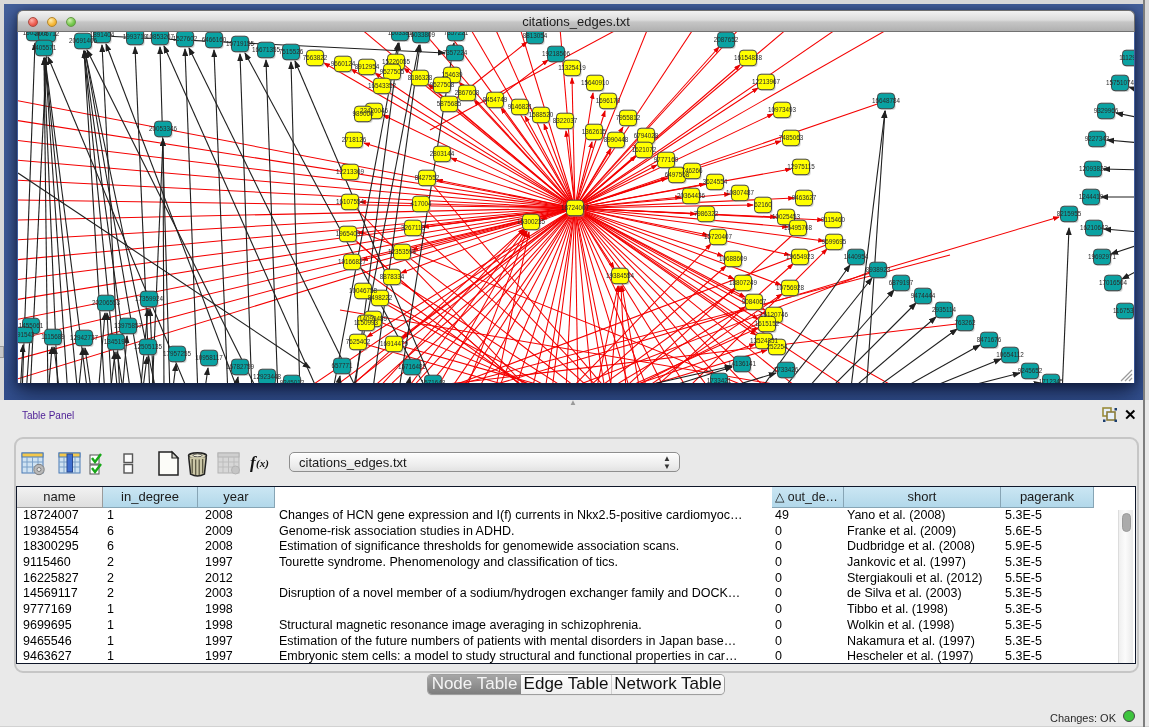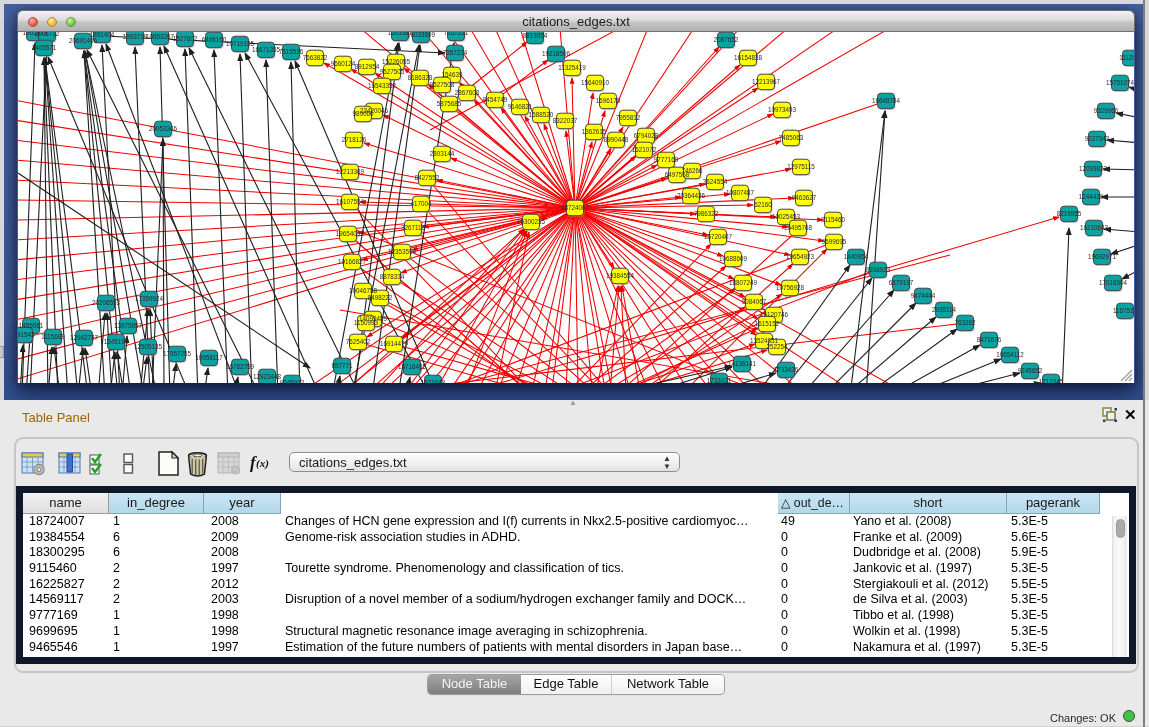--- a/index.html
+++ b/index.html
@@ -8,40 +8,40 @@
 #win{position:absolute;left:13px;top:6px;width:1118px;height:373px;border-radius:6px 6px 0 0;box-shadow:0 10px 22px rgba(5,12,35,.66),0 2px 8px rgba(5,12,35,.5)}
 #tbar{position:absolute;left:0;top:0;width:100%;height:22px;border-radius:6px 6px 0 0;background:linear-gradient(180deg,#f2f2f2 0%,#dcdcdc 45%,#c6c6c6 55%,#b0b0b0 100%);border:1px solid #6f6f6f;border-bottom:1px solid #727272}
 #tbar .tl{position:absolute;top:6px;width:10px;height:10px;border-radius:50%}
 #tbar .t1{left:10px;background:radial-gradient(circle at 35% 30%,#ffb2aa,#ee6054 55%,#d43b2f);border:1px solid #a94a42}
 #tbar .t2{left:29px;background:radial-gradient(circle at 35% 30%,#ffeDB0,#f6bb3e 55%,#e89d1f);border:1px solid #b4862c}
 #tbar .t3{left:48px;background:radial-gradient(circle at 35% 30%,#d2f0b2,#79ca50 55%,#4fae34)            ;border:1px solid #659a46}
 #tbar .title{position:absolute;left:0;right:0;top:3px;text-align:center;font-size:13px;color:#1d1d1d}
 #gview{position:absolute;left:1px;top:22px;width:1116px;height:351px;background:#fff;overflow:hidden}
 #panel{position:absolute;left:0;top:400px;width:1149px;height:327px;background:#e9e9e9;border-bottom:1px solid #d2d2d2}
 #grip{position:absolute;left:568px;top:1px;width:10px;height:5px;color:#9a9a9a;font-size:8px;line-height:4px;text-align:center}
-#ptitle{position:absolute;left:22px;top:10px;font-size:13px;color:#a16207}
+#ptitle{position:absolute;left:22px;top:10px;font-size:10px;color:#4c1d95}
 #pfloat{position:absolute;left:1102px;top:7px}
 #pclose{position:absolute;left:1124px;top:6px;font-size:15px;font-weight:bold;color:#000}
 #inner{position:absolute;left:14px;top:37px;width:1125px;height:236px;border:2px solid #c6c6c6;border-radius:9px;background:#e9e9e9}
 .tbicons{position:absolute;left:0px;top:9px}
 #combo{position:absolute;left:273px;top:13px;width:391px;height:20px;border:1px solid #8e8e8e;border-radius:5px;background:linear-gradient(180deg,#fdfdfd,#ececec 70%,#e2e2e2);font-size:13px;color:#1a1a1a;line-height:19px;padding-left:9px;box-shadow:inset 0 1px 0 #fff}
 #combo .ud{position:absolute;right:8px;top:2px;color:#333;font-size:8px;line-height:7.5px}
-#tablewrap{position:absolute;left:0px;top:47px;width:1120px;height:178px;background:#fff;border:7px solid #0f172a;overflow:hidden}
+#tablewrap{position:absolute;left:0px;top:47px;width:1120px;height:178px;background:#fff;border:1px solid #0f172a;overflow:hidden}
 #thead{position:absolute;left:0;top:0;height:21px;width:100%;font-size:13px;color:#1a1a1a}
 #thead .h{position:absolute;top:0;height:21px;line-height:20px;text-align:center;background:linear-gradient(180deg,#cbe6f3,#b2d8ea);border-right:1px solid #87a5b5;border-bottom:1px solid #87a5b5;white-space:nowrap;overflow:hidden}
 #thead .h0{left:0;width:86px;background:linear-gradient(180deg,#f2f2f2,#dedede);border-right:1px solid #9b9b9b;border-bottom:1px solid #9b9b9b}
 #tbody{position:absolute;left:0;top:21px;width:100%;font-size:12.5px;color:#000}
 .tr{position:relative;height:15.7px;line-height:15.6px;white-space:nowrap}
 .tr div{position:absolute;top:0;height:15.7px;overflow:hidden}
 .c0{left:6px;width:84px} .c1{left:90px;width:92px} .c2{left:188px;width:72px}
 .c3{left:262px;width:492px} .c4{left:758px;width:70px} .c5{left:830px;width:155px}
 .c6{left:988px;width:100px}
 #vsb{position:absolute;right:2px;top:23px;width:15px;height:153px;background:linear-gradient(90deg,#efefef,#fbfbfb 45%,#e9e9e9);border-left:1px solid #dcdcdc}
 #vsb .th{position:absolute;left:2.5px;top:3px;width:9px;height:19px;border-radius:5px;background:#ababab;border:1px solid #9a9a9a}
-#tabs{position:absolute;left:428px;top:275px;width:296px;height:19px;border-radius:4px;overflow:hidden;font-size:13px;box-shadow:0 0 0 1px #9e9e9e,0 1px 1px rgba(0,0,0,.25);display:flex}
+#tabs{position:absolute;left:428px;top:275px;width:296px;height:19px;border-radius:4px;overflow:hidden;font-size:17px;box-shadow:0 0 0 1px #9e9e9e,0 1px 1px rgba(0,0,0,.25);display:flex}
 #tabs div{height:19px;line-height:18px;text-align:center}
 #tabs .sel{width:93px;background:linear-gradient(180deg,#a6a6a6,#7e7e7e);color:#f4f4f4}
 #tabs .ns{background:linear-gradient(180deg,#ffffff,#f0f0f0);color:#111;border-left:1px solid #cfcfcf}
 #mem{position:absolute;right:33px;top:312px;font-size:11px;color:#2a2a2a}
 #memdot{position:absolute;right:14px;top:310px;width:12px;height:12px;border-radius:50%;background:#3ec43e;border:1.5px solid #4a4a4a}
 #rightedge{position:absolute;right:4px;top:0;width:2px;height:727px;background:#7e7e7e}
 </style></head>
 <body>
 <div id="app">
  <div id="desk">
@@ -829,20 +829,21 @@
               <div class="c2">2009</div>
               <div class="c3">Genome‑risk association studies in ADHD.</div>
               <div class="c4">0</div>
               <div class="c5">Franke et al. (2009)</div>
               <div class="c6">5.6E‑5</div>
             </div>
 <div class="tr">
               <div class="c0">18300295</div>
               <div class="c1">6</div>
               <div class="c2">2008</div>
+              <div class="c3">Estimation of significance thresholds for genomewide association scans.</div>
               <div class="c4">0</div>
               <div class="c5">Dudbridge et al. (2008)</div>
               <div class="c6">5.9E‑5</div>
             </div>
 <div class="tr">
               <div class="c0">9115460</div>
               <div class="c1">2</div>
               <div class="c2">1997</div>
               <div class="c3">Tourette syndrome. Phenomenology and classification of tics.</div>
               <div class="c4">0</div>
@@ -889,20 +890,21 @@
               <div class="c2">1997</div>
               <div class="c3">Estimation of the future numbers of patients with mental disorders in Japan base…</div>
               <div class="c4">0</div>
               <div class="c5">Nakamura et al. (1997)</div>
               <div class="c6">5.3E‑5</div>
             </div>
 <div class="tr">
               <div class="c0">9463627</div>
               <div class="c1">1</div>
               <div class="c2">1997</div>
+              <div class="c3">Embryonic stem cells: a model to study structural and functional properties in car…</div>
               <div class="c4">0</div>
               <div class="c5">Hescheler et al. (1997)</div>
               <div class="c6">5.3E‑5</div>
             </div>
     </div>
     <div id="vsb">
             <div class="th"></div>
           </div>
    </div>
   </div>

